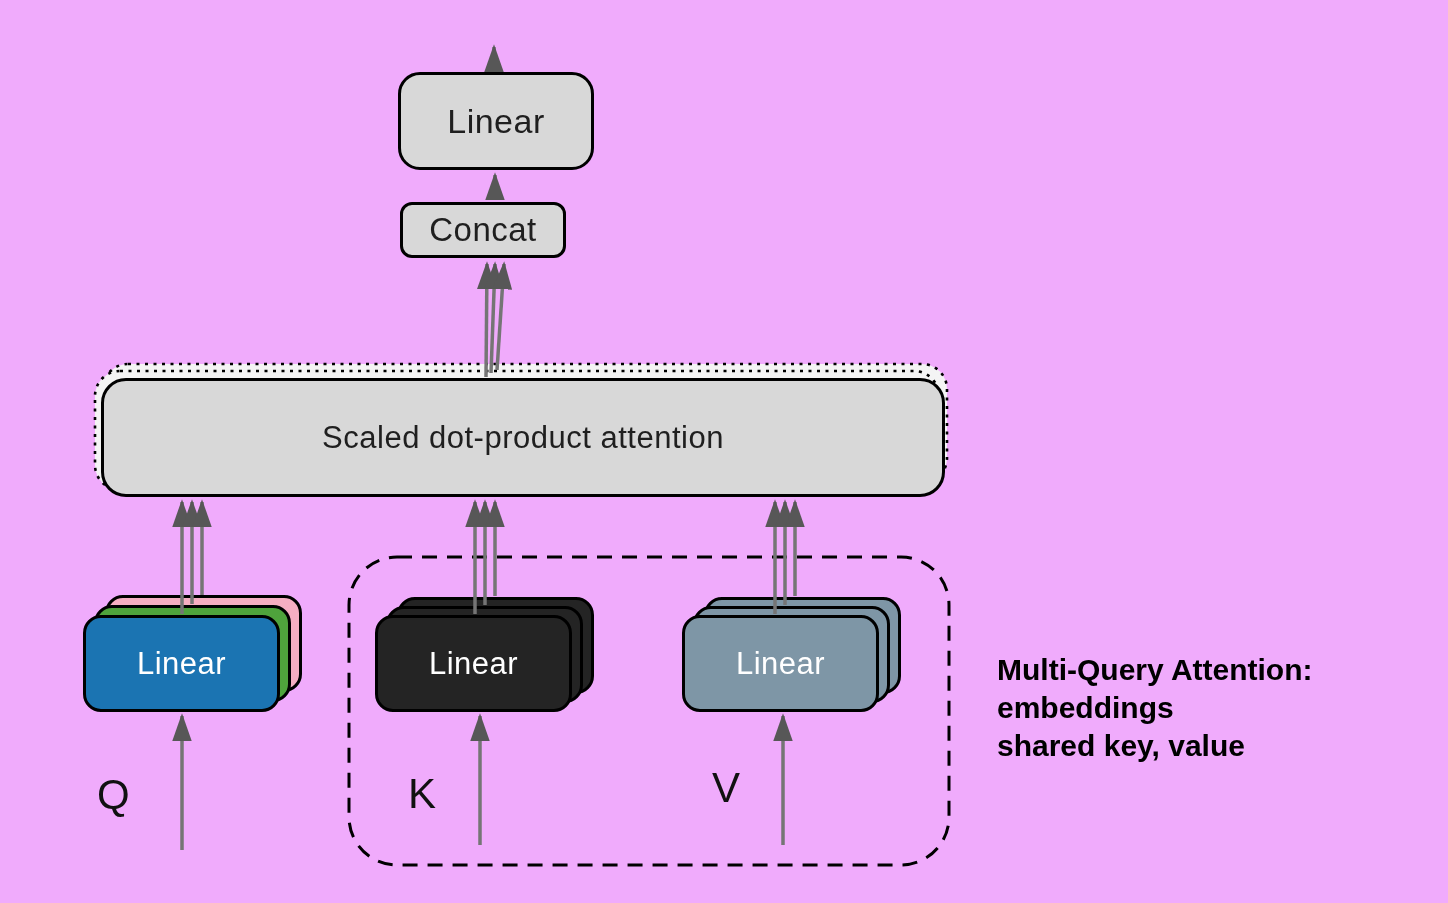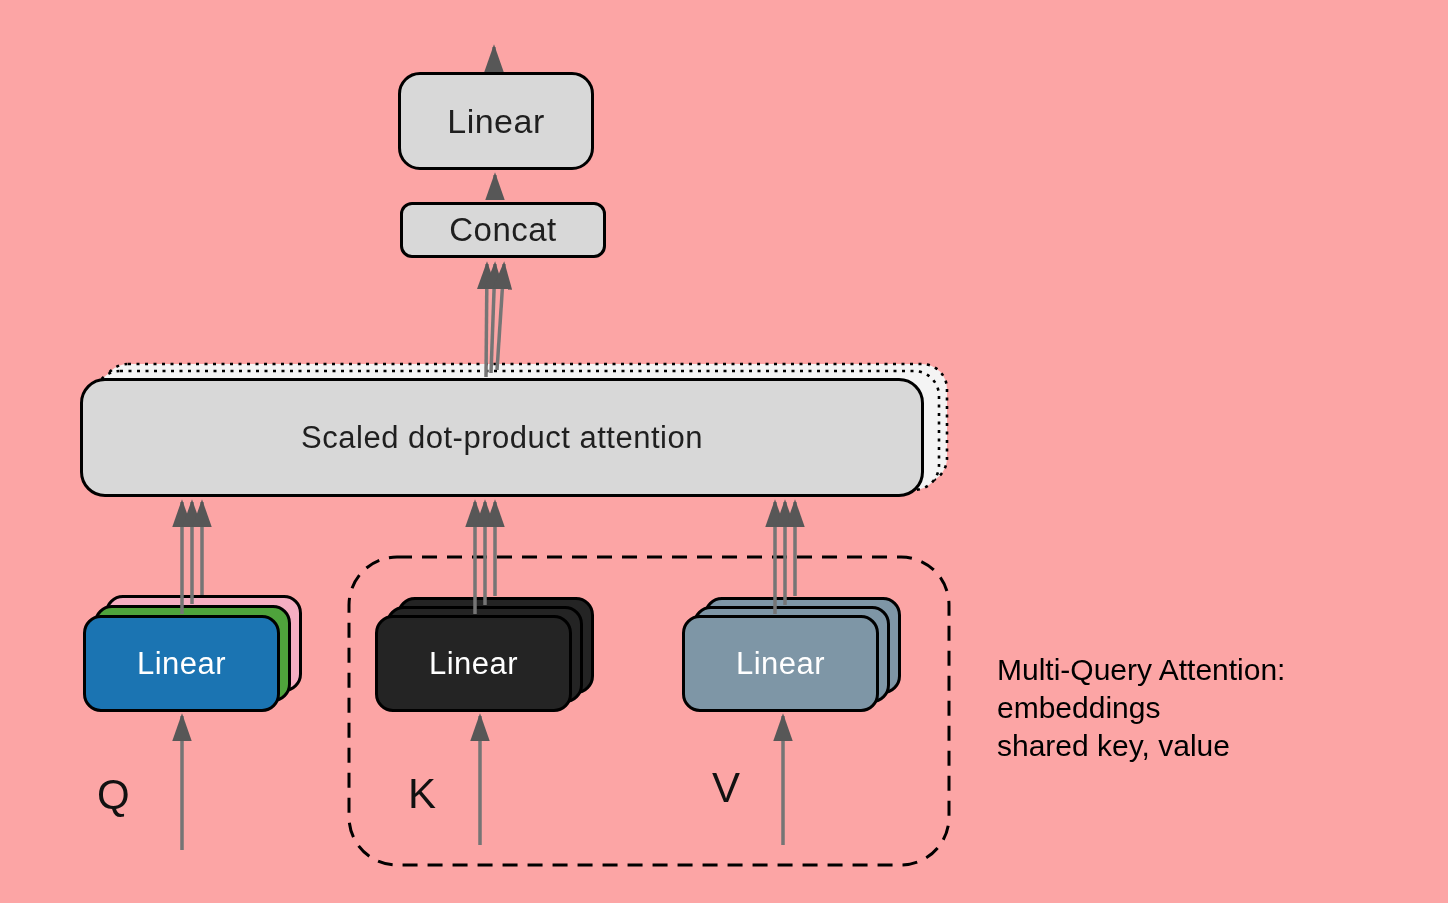--- a/index.html
+++ b/index.html
@@ -5,21 +5,21 @@
   html, body {
     margin: 0;
     padding: 0;
     background: #ffffff;
     font-family: "Liberation Sans", sans-serif;
   }
   .stage {
     position: relative;
     width: 1448px;
     height: 903px;
-    background: #fca5a5;
+    background: #f0abfc;
     overflow: hidden;
   }
   .svg-layer {
     position: absolute;
     left: 0; top: 0;
     width: 1448px;
     height: 903px;
     pointer-events: none;
   }
   .bg-layer { z-index: 0; }
@@ -40,27 +40,27 @@
 
   .output-linear {
     left: 398px; top: 72px;
     width: 196px; height: 98px;
     border-radius: 22px;
     font-size: 34px;
     z-index: 3;
   }
   .concat {
     left: 400px; top: 202px;
-    width: 206px; height: 56px;
+    width: 166px; height: 56px;
     border-radius: 12px;
     font-size: 33px;
     z-index: 3;
   }
   .attention {
-    left: 80px; top: 378px;
+    left: 101px; top: 378px;
     width: 844px; height: 119px;
     border-radius: 25px;
     font-size: 31px;
     z-index: 3;
   }
 
   .stack-layer {
     position: absolute;
     box-sizing: border-box;
     width: 197px; height: 97px;
@@ -94,21 +94,21 @@
   }
   .q-letter { left:  97px; top: 771px; }
   .k-letter { left: 408px; top: 770px; }
   .v-letter { left: 712px; top: 764px; }
 
   .annotation {
     position: absolute;
     left: 997px; top: 651px;
     width: 440px;
     font-size: 30px;
-    font-weight: 400;
+    font-weight: 700;
     color: #000000;
     line-height: 38px;
     z-index: 4;
   }
   .annotation .ann-line { display: block; }
 </style>
 </head>
 <body>
 
 <div class="stage">

